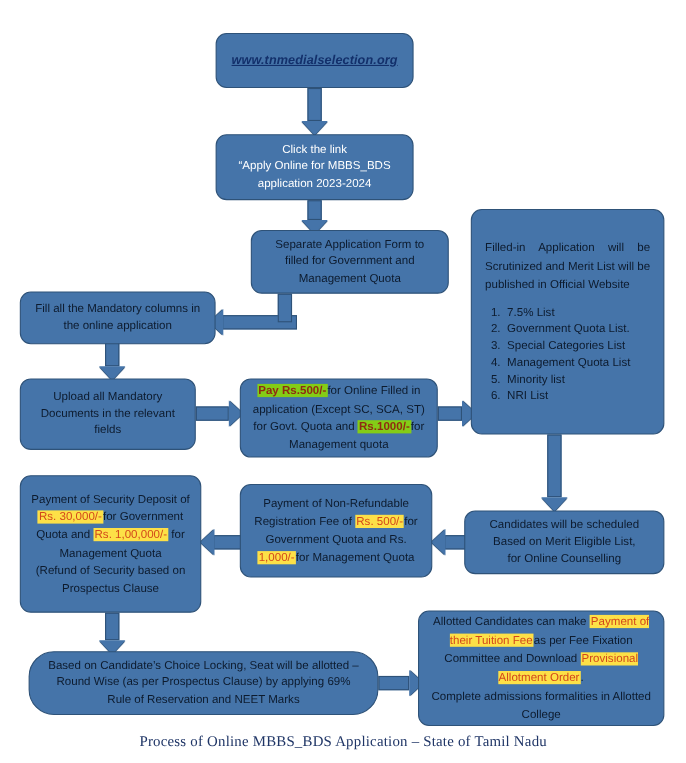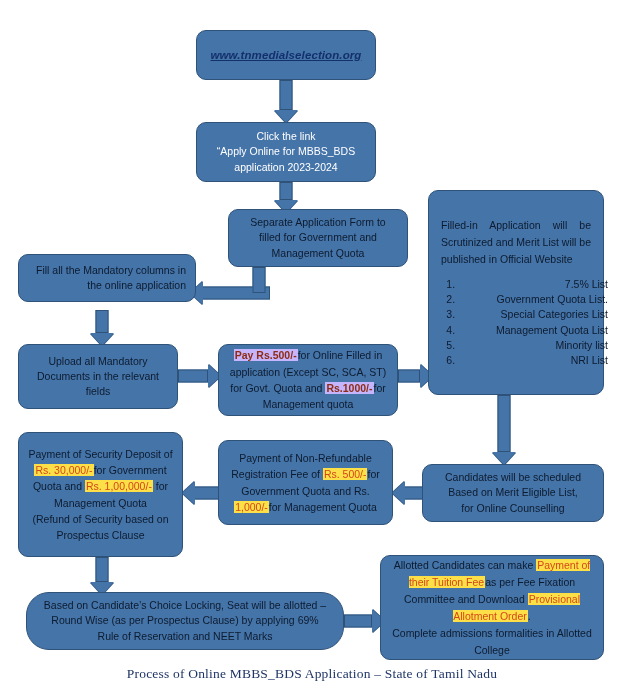--- a/index.html
+++ b/index.html
@@ -57,34 +57,34 @@
     text-align: justify;
     text-align-last: left;
     width: 100%;
     font-size: 10.5px;
     line-height: 1.62;
   }
   .numlist {
     width: 100%;
     margin: 9px 0 0 0;
     padding: 0 0 0 17px;
-    text-align: right;
+    text-align: left;
     font-size: 10.5px;
     line-height: 1.45;
   }
   .numlist li { margin: 0; padding-left: 3px; }
   .box-merit {
     justify-content: flex-start;
     align-items: flex-start;
     padding: 26px 12px 10px 12px;
   }
 
   
   .hl {
-    background: #c4b5fd;
+    background: #84cc16;
     color: #8f2b12;
     font-weight: bold;
     padding: 0 1px;
   }
   .hl-plain {
     background: #fde047;
     color: #d3481b;
     font-weight: normal;
     padding: 0 1px;
   }
@@ -179,21 +179,21 @@
   </div>
 
   <div class="arrow arrow-left" style="left:190px; top:280px; width:80px; height:26px;">
     <div class="shaft" style="width:68px;"></div>
     <div class="head"></div>
   </div>
   <div class="arrow" style="left:246px; top:267px; width:26px; height:27px;">
     <div class="shaft" style="left:50%; transform:translateX(-50%); top:0; width:13px; height:26px;"></div>
   </div>
 
-  <div class="box" style="left:18px; top:254px; width:178px; height:48px;align-items:flex-end;">
+  <div class="box" style="left:18px; top:265px; width:178px; height:48px;">
     <p>Fill all the Mandatory columns in</p>
     <p>the online application</p>
   </div>
 
   <div class="arrow arrow-down" style="left:89px; top:310px; width:26px; height:36px;">
     <div class="shaft" style="height:23px;"></div>
     <div class="head" style="top:23px;"></div>
   </div>
 
   <div class="box" style="left:18px; top:344px; width:160px; height:65px;">

